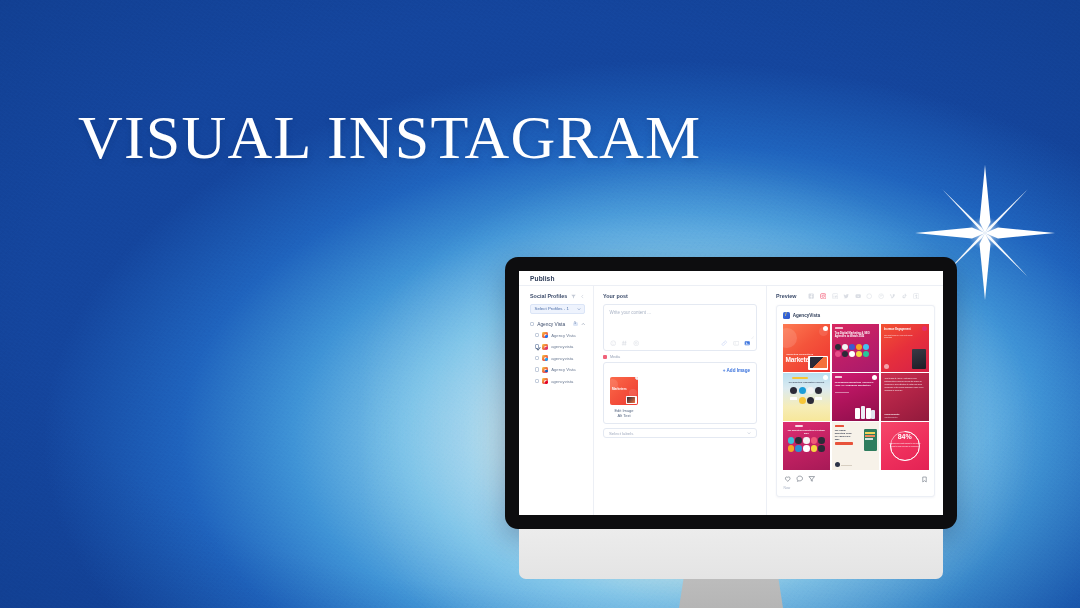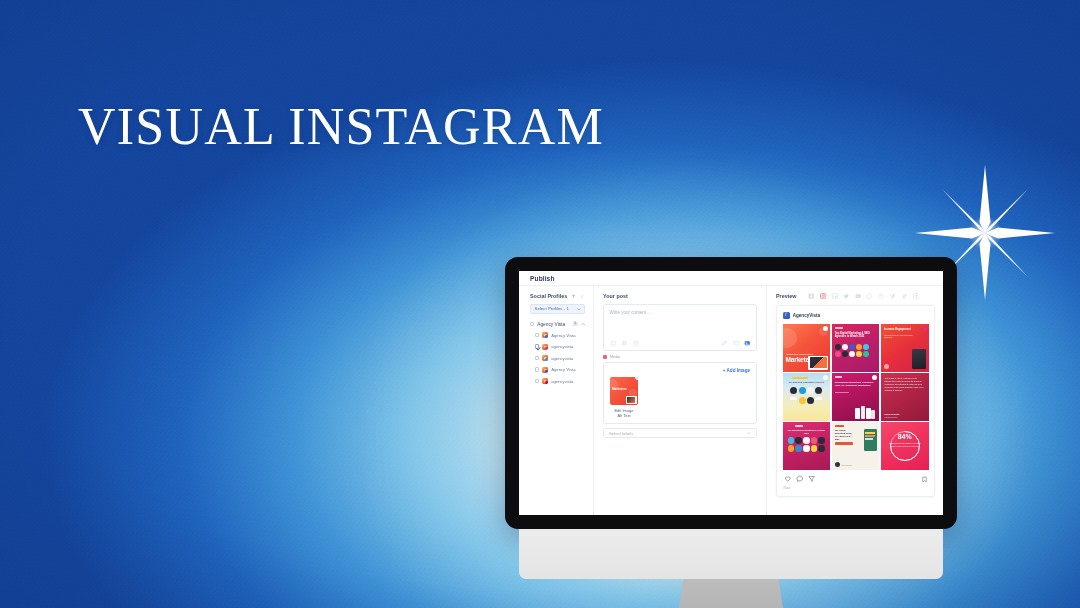--- a/index.html
+++ b/index.html
@@ -38,23 +38,23 @@
   
   #headline { position:absolute; left:78px; top:92px; width:620px; }
   .eyebrow {
     font-family:"Liberation Sans", sans-serif;
     font-weight:700; font-size:20.5px; letter-spacing:5.4px;
     color:#ffffff; text-transform:uppercase; white-space:nowrap;
     text-shadow:0 1px 3px rgba(10,40,90,.30);
   }
   .title {
     font-family:"Liberation Serif", serif;
-    font-weight:400; font-size:52px; line-height:.93;
+    font-weight:400; font-size:62px; line-height:.93;
     color:#ffffff; letter-spacing:1.2px; text-transform:uppercase;
-    margin-top:11px; white-space:nowrap;
+    margin-top:17px; white-space:nowrap;
     text-shadow:0 2px 6px rgba(10,40,90,.22);
   }
   .title .l2 { display:block; }
 
   
   #sparkle { position:absolute; left:915px; top:165px; width:140px; height:135px; }
 
   
   #monitor { position:absolute; left:505px; top:257px; width:452px; height:352px; }
   .mon-bezel {

